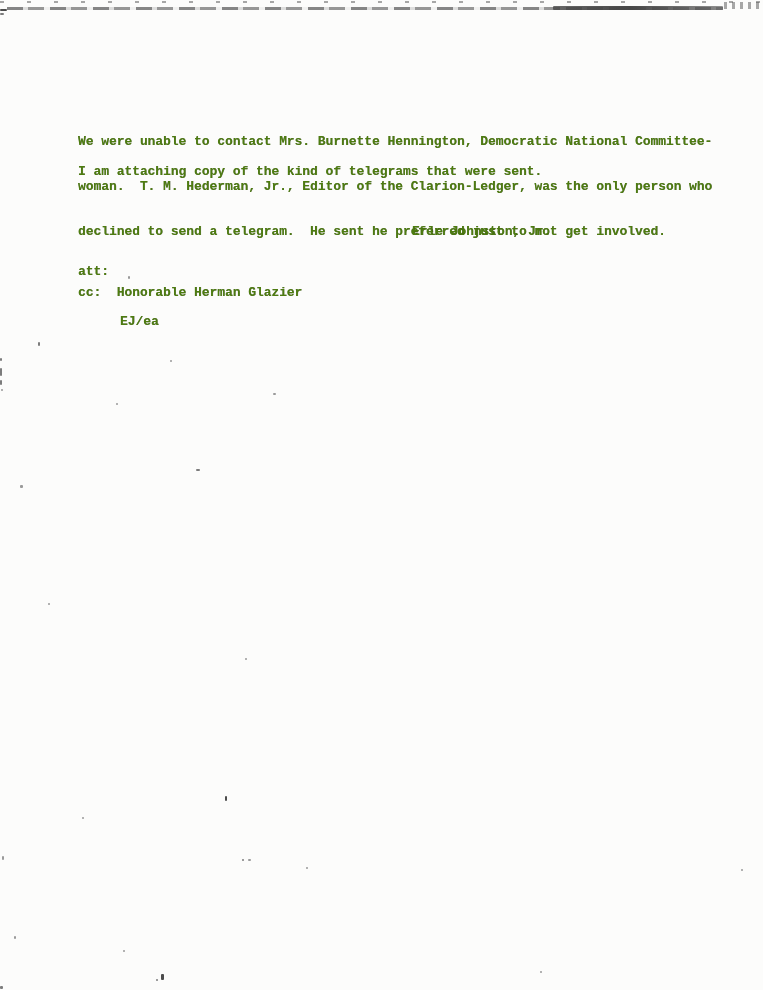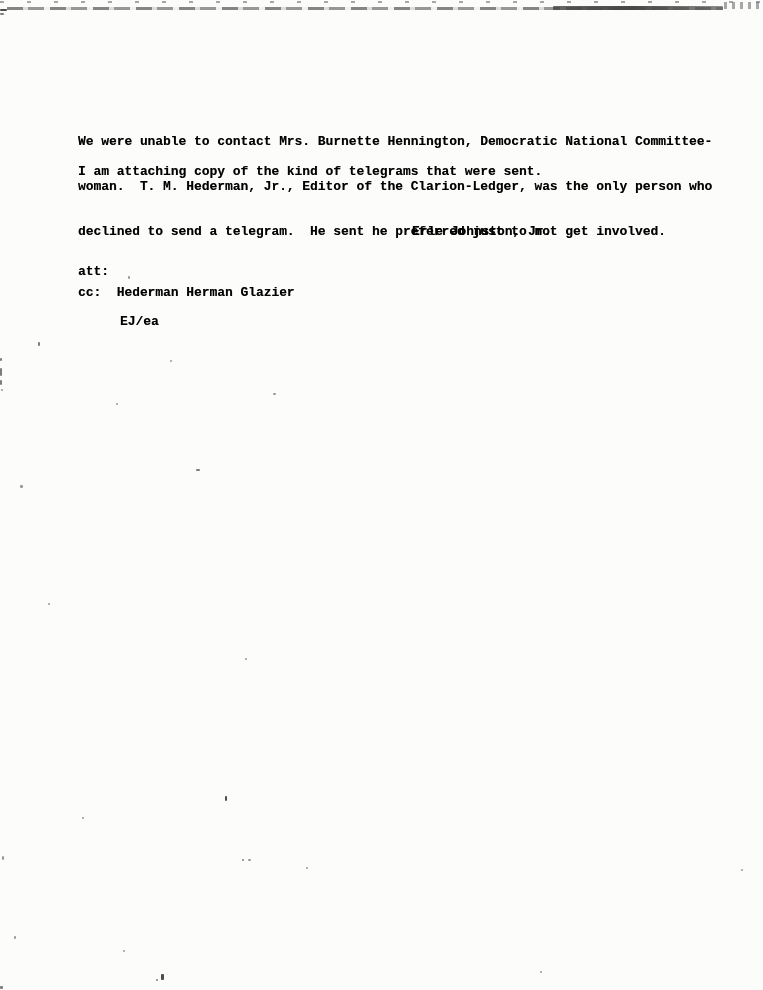--- a/index.html
+++ b/index.html
@@ -8,21 +8,21 @@
     background: #ffffff;
   }
   .page {
     position: relative;
     width: 763px;
     height: 990px;
     background: #fcfcfb;
     overflow: hidden;
     font-family: "Liberation Mono", "DejaVu Sans Mono", monospace;
     font-weight: 700;
-    color: #000000;
+    color: #4d7c0f;
   }
   .tw {
     position: absolute;
     margin: 0;
     font-size: 12.9px;
     line-height: 15px;
     white-space: pre;
     letter-spacing: 0;
     text-shadow: 0.2px 0.2px 0.4px rgba(25,25,25,0.55);
   }
@@ -88,21 +88,21 @@
     <span class="line">woman.  T. M. Hederman, Jr., Editor of the Clarion-Ledger, was the only person who</span>
     <span class="line">declined to send a telegram.  He sent he preferred just to not get involved.</span>
   </p>
 
   <p class="tw para-2">I am attaching copy of the kind of telegrams that were sent.</p>
 
   <div class="tw signature">Erle Johnston, Jr.</div>
 
   <div class="tw att-note">att:</div>
 
-  <div class="tw cc-line">cc:  Hederman Herman Glazier</div>
+  <div class="tw cc-line">cc:  Honorable Herman Glazier</div>
 
   <div class="tw initials">EJ/ea</div>
 
   <i class="speck light" style="left:128px; top:276px; width:2px; height:3px;"></i>
   <i class="speck" style="left:38px; top:342px; width:2px; height:4px;"></i>
   <i class="speck light" style="left:170px; top:360px; width:2px; height:2px;"></i>
   <i class="speck" style="left:0; top:358px; width:2px; height:3px;"></i>
   <i class="speck" style="left:0; top:368px; width:2px; height:8px;"></i>
   <i class="speck" style="left:0; top:380px; width:2px; height:5px;"></i>
   <i class="speck light" style="left:1px; top:389px; width:2px; height:2px;"></i>

